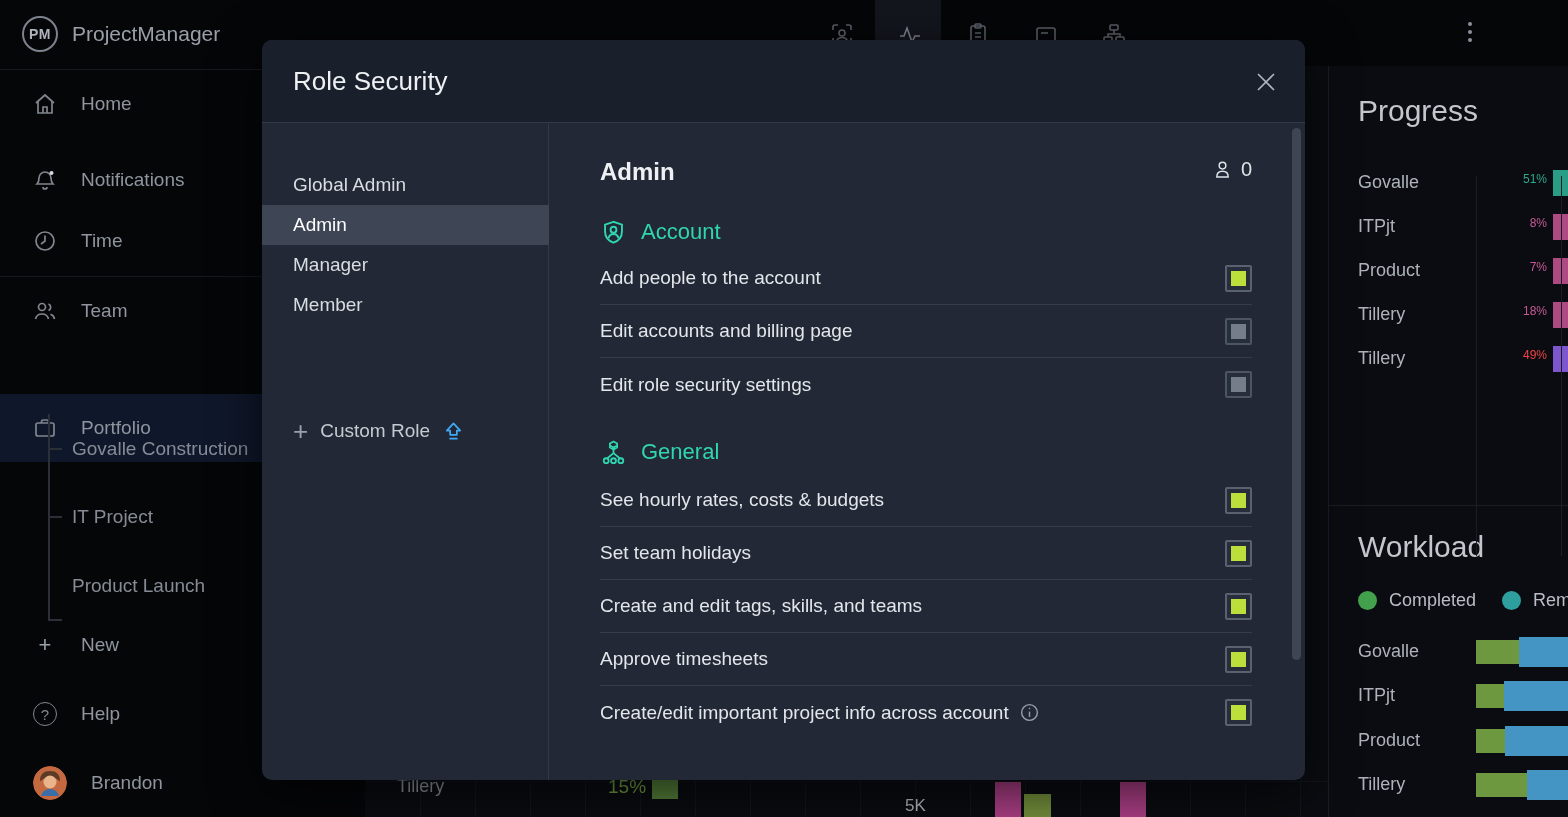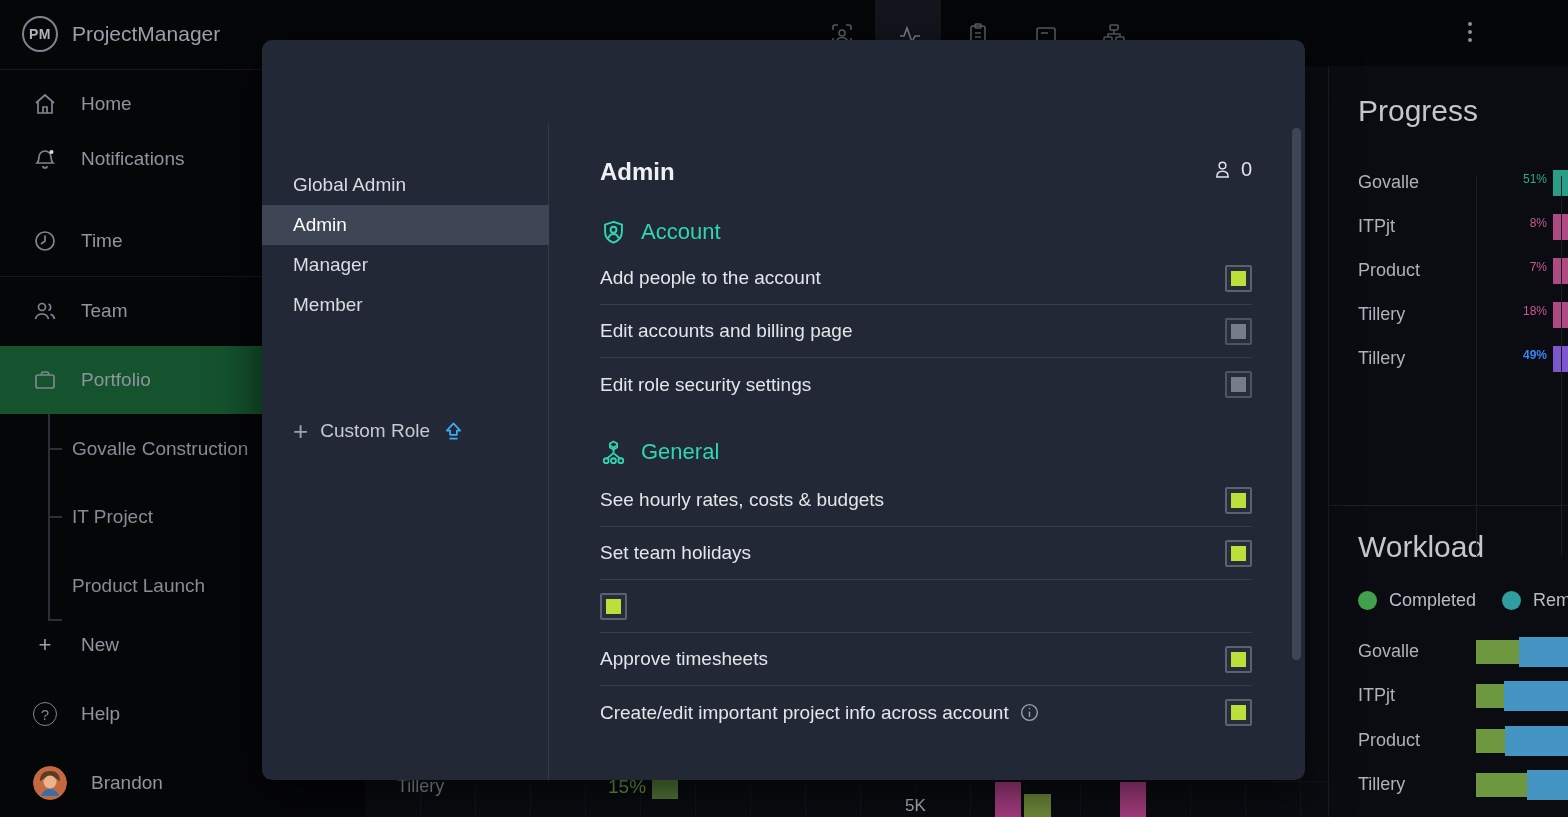--- a/index.html
+++ b/index.html
@@ -17,21 +17,21 @@
   .tb-icon { position:absolute; top:22px; width:24px; height:24px; color:#5a6069; }
   .kebab { position:absolute; left:1468px; top:20px; color:#8b919b; font-size:22px; letter-spacing:0; line-height:9px;
            display:flex; flex-direction:column; gap:1px; align-items:center; }
   .kebab span{ width:4px; height:4px; border-radius:50%; background:#8b919b; display:block; margin:1.5px 0; }
 
   
   .sidebar { position:absolute; left:0; top:66px; width:365px; height:751px; background:#050608; z-index:2; }
   .sb-divider { position:absolute; left:0; width:365px; height:1px; background:#15181f; }
   .sb-item { position:absolute; left:0; width:365px; height:68px; display:flex; align-items:center; gap:24px;
              padding-left:33px; color:#8f959f; font-size:19px; }
-  .sb-item.hl { background:#14532d; }
+  .sb-item.hl { background:#0f172a;margin-top:48px; }
   .sb-icon { width:24px; height:24px; flex:none; color:#80868f; }
   .tree-line-v { position:absolute; left:48px; top:348px; width:1.5px; height:206px; background:#2a2f38; }
   .tree-tick { position:absolute; left:48px; width:14px; height:1.5px; background:#2a2f38; }
   .tree-item { position:absolute; left:72px; width:300px; color:#868c96; font-size:19px; white-space:nowrap; }
   .sb-plus { font-size:22px; color:#9aa1ab; width:24px; text-align:center; flex:none; }
   .help-circ { width:24px; height:24px; border:1.7px solid #80868f; border-radius:50%; color:#80868f; font-size:15px;
                display:flex; align-items:center; justify-content:center; flex:none; }
   .avatar { width:34px; height:34px; border-radius:50%; flex:none; overflow:hidden; }
 
   
@@ -151,21 +151,21 @@
     <div class="sb-item" style="top:4px">
       <span class="sb-icon">
         <svg viewBox="0 0 24 24" width="24" height="24" fill="none" stroke="currentColor" stroke-width="1.7">
             <path d="M3 11 12 3l9 8"></path>
             <path d="M5 9.5V21h14V9.5"></path>
             <path d="M10 21v-6h4v6"></path>
           </svg>
       </span>
       <span>Home</span>
     </div>
-    <div class="sb-item" style="top:59px">
+    <div class="sb-item" style="top:80px">
       <span class="sb-icon">
         <svg viewBox="0 0 24 24" width="24" height="24" fill="none" stroke="currentColor" stroke-width="1.7">
             <path d="M6 10a6 6 0 0 1 12 0c0 4 1.5 5.5 2 6H4c.5-.5 2-2 2-6z"></path>
             <path d="M10 19a2 2 0 0 0 4 0"></path>
             <circle cx="18.5" cy="5" r="2" fill="#d7dbe0" stroke="none"></circle>
           </svg>
       </span>
       <span>Notifications</span>
     </div>
     <div class="sb-item" style="top:141px">
@@ -255,21 +255,21 @@
       <span class="p-pct" style="color: rgb(199, 90, 148);">7%</span>
       <span class="p-bar" style="background: rgb(173, 74, 130);"></span>
     </div>
     <div class="p-row" style="top:227px">
       <span class="p-name">Tillery</span>
       <span class="p-pct" style="color: rgb(199, 90, 148);">18%</span>
       <span class="p-bar" style="background: rgb(173, 74, 130);"></span>
     </div>
     <div class="p-row" style="top:271px">
       <span class="p-name">Tillery</span>
-      <span class="p-pct" style="color: #3b82f6; font-weight: bold;">49%</span>
+      <span class="p-pct" style="color: #ef4444;">49%</span>
       <span class="p-bar" style="background: rgb(125, 85, 205);"></span>
     </div>
 
     <div class="panel-split"></div>
     <div class="panel-title" style="top:464px">Workload</div>
 
     <div class="legend">
       <span class="legend-dot" style="background: rgb(67, 160, 76);"></span>
       <span class="legend-label">Completed</span>
       <span class="legend-dot" style="background: rgb(47, 158, 158);"></span>
@@ -303,20 +303,28 @@
     <div class="w-row" style="top:697px">
       <span class="w-name">Tillery</span>
       <span class="w-bars">
           <span class="w-seg-c" style="width: 51px; background: rgb(109, 152, 64);"></span>
           <span class="w-seg-r" style="background: rgb(68, 148, 196);"></span>
         </span>
     </div>
   </div>
 
   <div class="modal">
+    <div class="m-header">
+      <div class="m-title">Role Security</div>
+      <span class="m-close">
+        <svg viewBox="0 0 24 24" width="24" height="24" fill="none" stroke="currentColor" stroke-width="1.6">
+            <path d="M4 4l16 16M20 4L4 20"></path>
+          </svg>
+      </span>
+    </div>
 
     <div class="m-left">
       <div class="role-item" style="top:41px">Global Admin</div>
       <div class="role-item sel" style="top:81px">Admin</div>
       <div class="role-item" style="top:121px">Manager</div>
       <div class="role-item" style="top:161px">Member</div>
       <div class="custom-role">
         <span class="cr-plus">+</span>
         <span class="cr-label">Custom Role</span>
         <span>
@@ -393,20 +401,21 @@
               <span class="cb-inner"></span>
             </span>
         </div>
         <div class="perm-row">
           <span class="perm-label">Set team holidays</span>
           <span class="checkbox on">
               <span class="cb-inner"></span>
             </span>
         </div>
         <div class="perm-row">
+          <span class="perm-label">Create and edit tags, skills, and teams</span>
           <span class="checkbox on">
               <span class="cb-inner"></span>
             </span>
         </div>
         <div class="perm-row">
           <span class="perm-label">Approve timesheets</span>
           <span class="checkbox on">
               <span class="cb-inner"></span>
             </span>
         </div>

